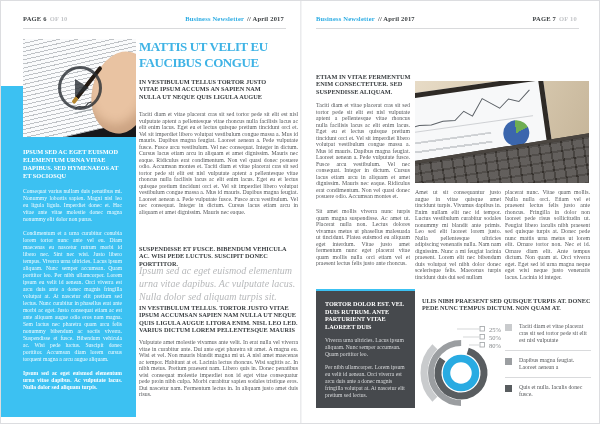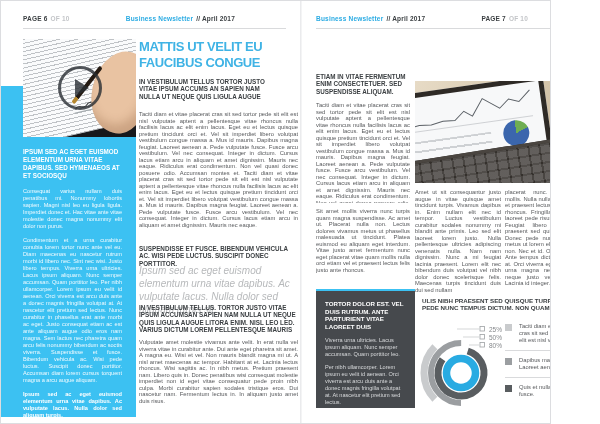--- a/index.html
+++ b/index.html
@@ -1,19 +1,19 @@
 <!DOCTYPE html>
 <html><head>
 <meta charset="utf-8">
 <style>
   * { margin:0; padding:0; box-sizing:border-box; }
   html,body { background:#ffffff; }
   .spread {
-    position:relative; width:551px; height:424px; background:#fff;
-    font-family:Liberation Sans, sans-serif; overflow:hidden;
+    position:relative; width:600px; height:424px; background:#fff;
+    font-family:Liberation Serif, serif; overflow:hidden;
     border:1px solid #dcdde0; color:#3c4043;
   }
   .gutter { position:absolute; left:299px; top:0; width:2px; height:424px;
     background:linear-gradient(90deg,#e6e7e9,#f8f8f9); }
 
   
   .hdr { position:absolute; top:14px; font-size:6.5px; font-weight:bold; letter-spacing:.2px; }
   .hdr .of { color:#c3c5c8; margin-left:3px; }
   .hdr .brand-name { color:#2aabe3; }
   .hdr .issue { color:#3c4043; margin-left:3px; }

